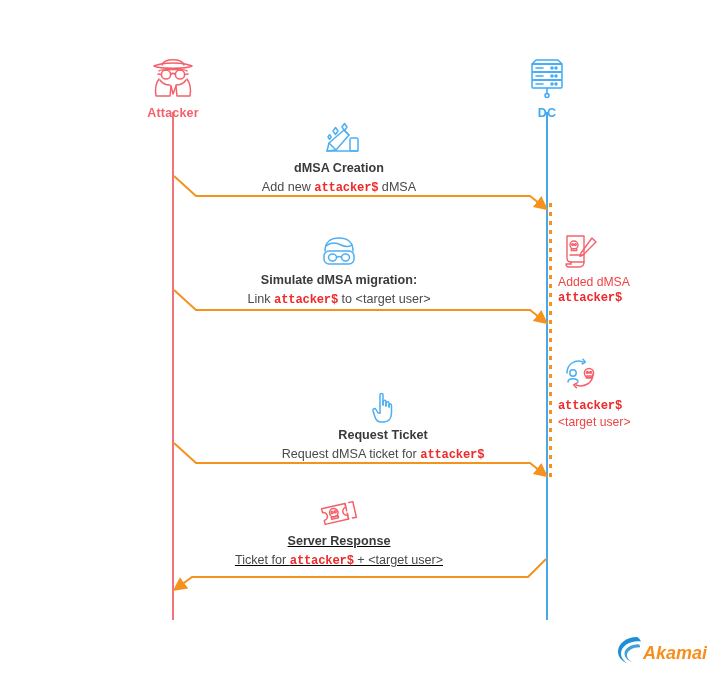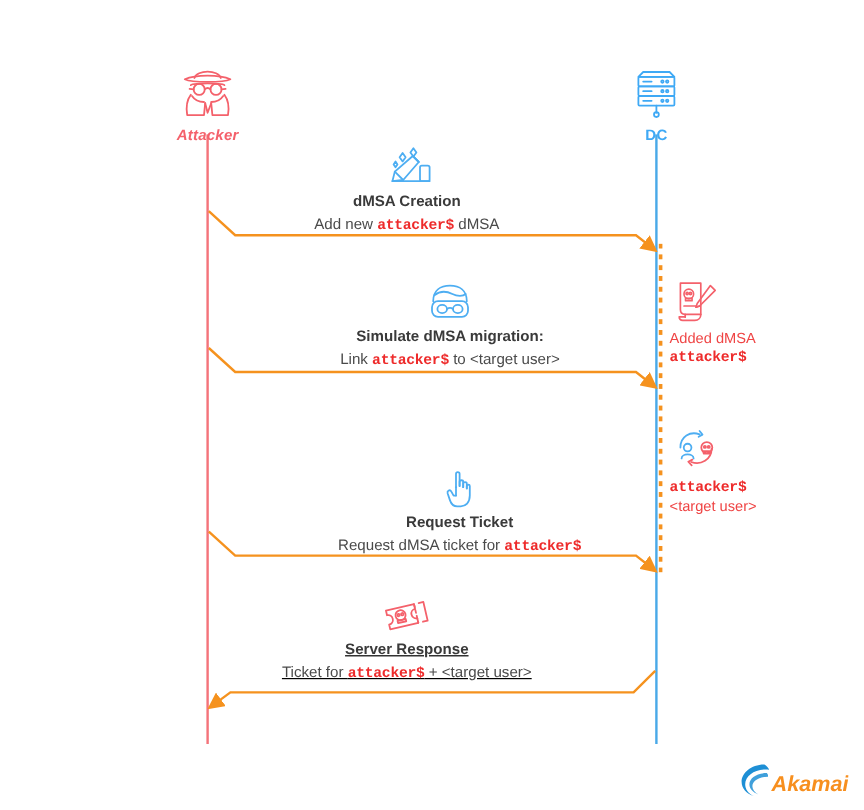--- a/index.html
+++ b/index.html
@@ -19,21 +19,21 @@
 
   
   .activation{
     position:absolute;left:549px;top:203px;width:3px;height:274px;
     background-image:linear-gradient(to bottom,#f5921e 0 4px,transparent 4px 9px);
     background-size:3px 9px;
   }
 
   
   .actor{position:absolute;text-align:center;width:120px;}
-  .actor.attacker{left:113px;top:52px;font-style:italic;}
+  .actor.attacker{left:113px;top:52px;}
   .actor.dc{left:487px;top:52px;}
   .actor .ico{display:block;height:48px;}
   .actor .lbl{
     display:block;margin-top:6px;font-size:12.5px;font-weight:bold;letter-spacing:.2px;
   }
   .actor.attacker .lbl{color:#f4616b;}
   .actor.dc .lbl{color:#3fa9f5;}
 
   
   .msg{position:absolute;left:172px;width:334px;text-align:center;}
@@ -123,21 +123,21 @@
         <path d="M14 21 L21 28"></path>
         <path d="M29 8 L34 13"></path>
         <rect x="35" y="16" width="8" height="13" rx="1.5"></rect>
         <path d="M12 29 L43 29"></path>
       </svg>
     </span>
     <div class="title">dMSA Creation</div>
     <div class="sub"><span>Add new </span><span class="mono">attacker$</span><span> dMSA</span></div>
   </div>
 
-  <div class="msg" style="top:234px;padding-left:36px;">
+  <div class="msg" style="top:234px;">
     <span class="ico">
       <svg width="44" height="36" viewBox="0 0 44 36" fill="none" stroke="#4eaef2" stroke-width="1.5" stroke-linecap="round" stroke-linejoin="round">
         <path d="M8 17 C8 8, 14 4, 22 4 C30 4, 36 8, 36 17"></path>
         <path d="M9 12 C14 8, 20 9, 24 11 C28 13, 33 13, 35 11"></path>
         <rect x="7" y="17" width="30" height="13" rx="5"></rect>
         <ellipse cx="15.5" cy="23.5" rx="4" ry="3.4"></ellipse>
         <ellipse cx="28.5" cy="23.5" rx="4" ry="3.4"></ellipse>
         <path d="M19.5 23.5 C21 22.4, 23 22.4, 24.5 23.5"></path>
       </svg>
     </span>

